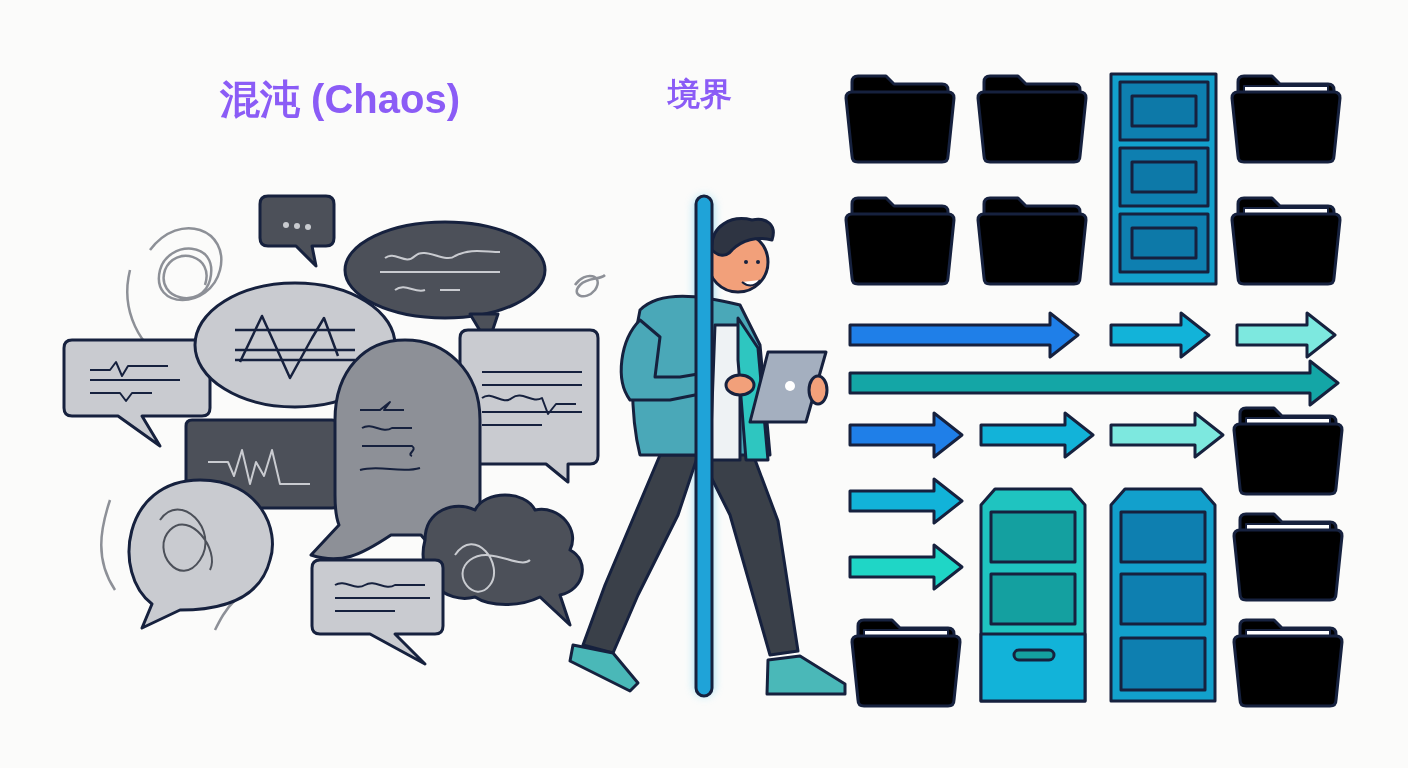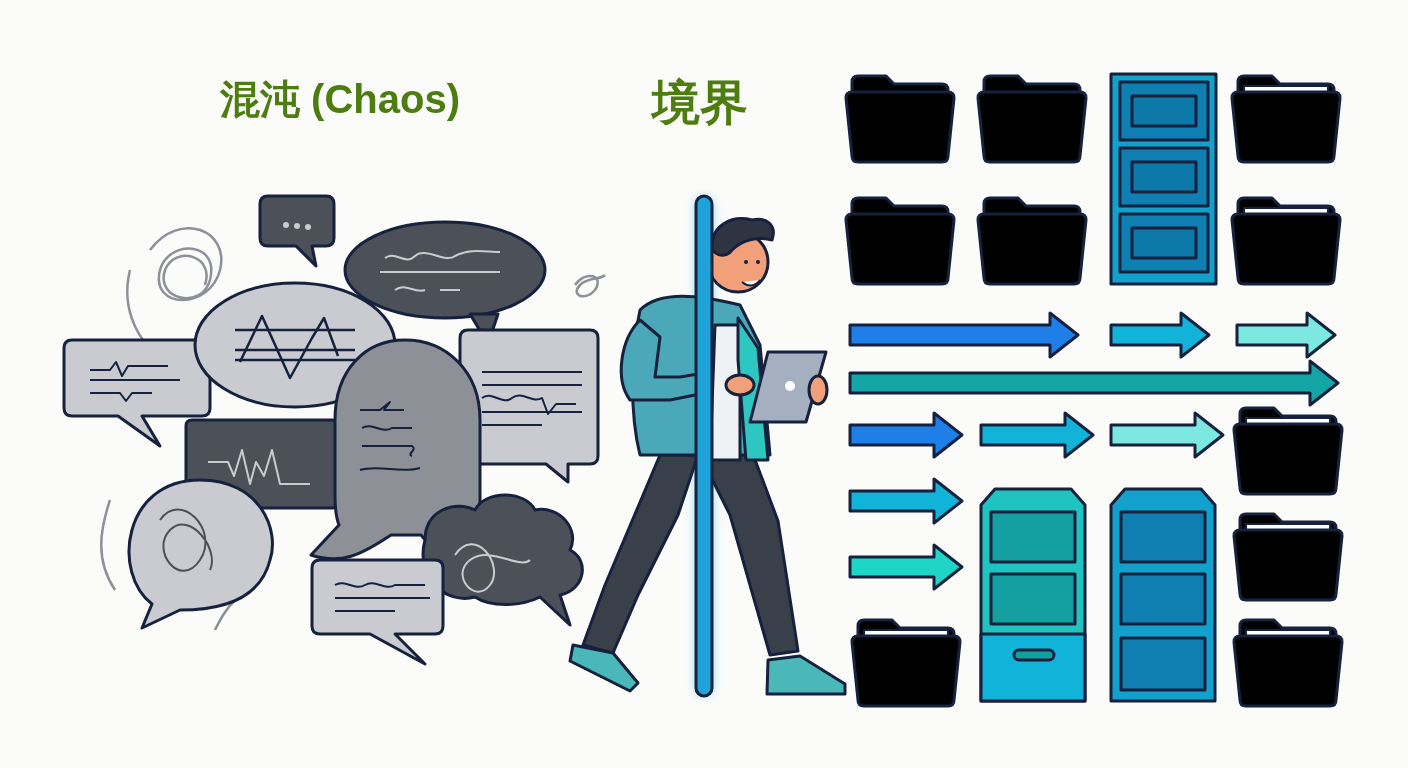--- a/index.html
+++ b/index.html
@@ -1,19 +1,19 @@
 <!DOCTYPE html>
 <html><head>
 <meta charset="utf-8">
 <style>
   html,body{margin:0;padding:0;background:#fbfbfa;}
   body{width:1408px;height:768px;position:relative;overflow:hidden;font-family:"Liberation Sans","DejaVu Sans",sans-serif;}
-  .title{position:absolute;color:#4d7c0f;font-weight:bold;text-align:center;line-height:1.05;}
+  .title{position:absolute;color:#8b5cf6;font-weight:bold;text-align:center;line-height:1.05;}
   #t-chaos{left:180px;top:78px;width:320px;font-size:40px;}
-  #t-boundary{left:570px;top:78px;width:260px;font-size:48px;}
+  #t-boundary{left:570px;top:78px;width:260px;font-size:32px;}
   svg{position:absolute;left:0;top:0;}
 </style>
 </head>
 <body>
 
 <div class="title" id="t-chaos">混沌 (Chaos)</div>
 <div class="title" id="t-boundary">
   <div>境界</div>
 </div>
 

